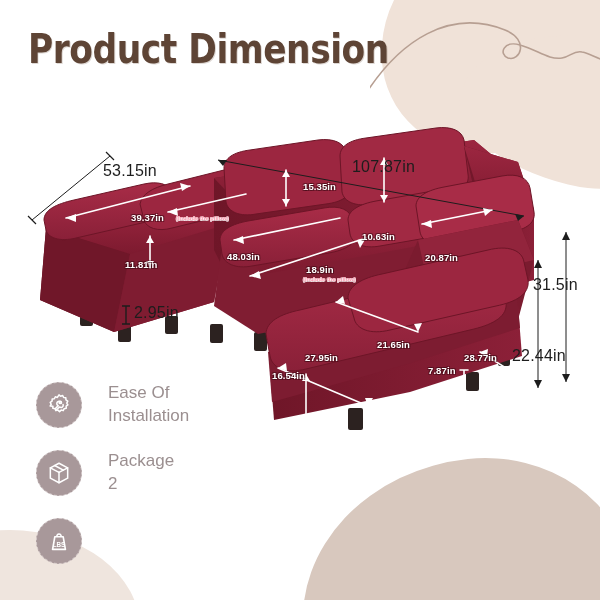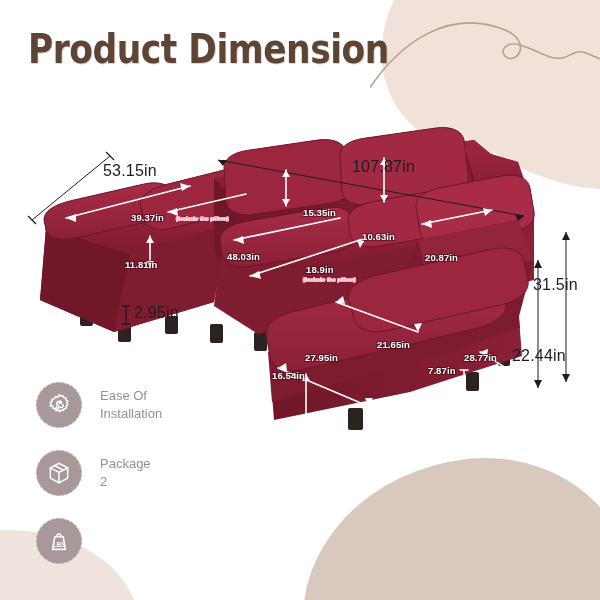--- a/index.html
+++ b/index.html
@@ -83,21 +83,21 @@
   #features{position:absolute;left:36px;top:382px;width:240px;}
   .feature-row{display:flex;align-items:center;margin-bottom:22px;}
   .feature-icon{
     width:46px;height:46px;border-radius:50%;
     background:#a8989a;
     border:1.5px dashed #cfc3c4;
     display:flex;align-items:center;justify-content:center;
     flex:0 0 auto;
     box-sizing:border-box;
   }
-  .feature-text{margin-left:18px;color:#9b8f90;font-size:13px;line-height:1.35;}
+  .feature-text{margin-left:26px;color:#9b8f90;font-size:17px;line-height:1.35;}
   .feature-text .l2{display:block;}
 </style>
 </head>
 <body>
 
 <div id="stage">
 
   <div class="deco" id="blob-top"></div>
   <div class="deco" id="blob-top2"></div>
   <div class="deco" id="blob-bottom"></div>
@@ -273,21 +273,21 @@
   <div class="dim dim-black" style="left:134px;top:305px;">2.95in</div>
 
   <div class="dim dim-white" style="left:131px;top:213px;">39.37in</div>
   <div class="dim dim-note" style="left:176px;top:216px;">(Include the pillow)</div>
 
   <div class="dim dim-white" style="left:227px;top:252px;">48.03in</div>
 
   <div class="dim dim-white" style="left:306px;top:265px;">18.9in</div>
   <div class="dim dim-note" style="left:303px;top:277px;">(Include the pillow)</div>
 
-  <div class="dim dim-white" style="left:303px;top:208px;">15.35in</div>
+  <div class="dim dim-white" style="left:303px;top:182px;">15.35in</div>
 
   <div class="dim dim-white" style="left:362px;top:232px;">10.63in</div>
 
   <div class="dim dim-white" style="left:425px;top:253px;">20.87in</div>
 
   <div class="dim dim-white" style="left:125px;top:260px;">11.81in</div>
 
   <div class="dim dim-white" style="left:377px;top:300px;margin-top:40px;">21.65in</div>
 
   <div class="dim dim-white" style="left:305px;top:353px;">27.95in</div>

